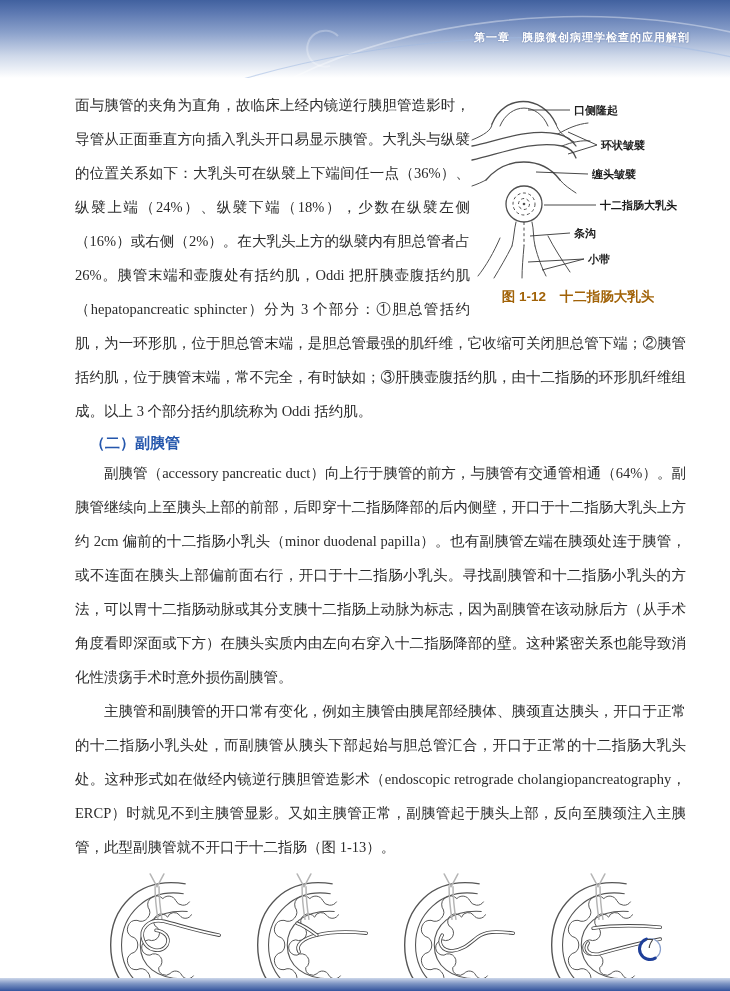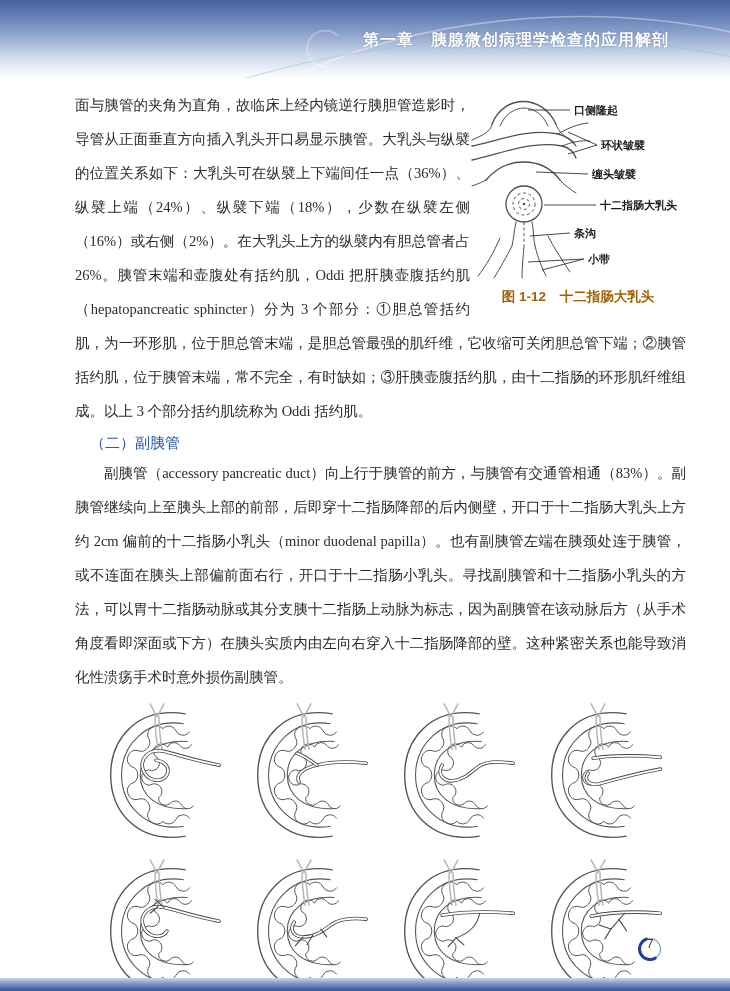--- a/index.html
+++ b/index.html
@@ -9,34 +9,34 @@
     font-family:"Liberation Serif","DejaVu Serif",serif;
     color:#2b2b2b;
   }
   
   .header{
     position:relative; height:78px;
     background:linear-gradient(180deg,#41619f 0%,#5c78b1 16%,#8ba1cb 42%,#cfd9ea 72%,#ffffff 100%);
   }
   .header svg{position:absolute;left:0;top:0;}
   .chapter{
-    position:absolute; right:61px; top:30px;
+    position:absolute; right:40px; top:30px;
     font-family:"Liberation Sans","DejaVu Sans",sans-serif;
-    font-size:16px; font-weight:bold; color:#ffffff; letter-spacing:1px;
+    font-size:11px; font-weight:bold; color:#ffffff; letter-spacing:1px;
     text-shadow:0 0 2px rgba(30,50,110,.45);
   }
   
   .content{ padding:10px 44px 0 75px; }
   p{
     margin:0; font-size:14.5px; line-height:34px; text-align:justify;
   }
   p.indent{ text-indent:2em; }
   h3.subhead{
     margin:3px 0 2px; font-family:"Liberation Sans","DejaVu Sans",sans-serif;
-    font-size:15px; font-weight:normal; color:#2456ac; text-indent:1em; line-height:23px;
+    font-size:15px; font-weight:bold; color:#2456ac; text-indent:1em; line-height:23px;
   }
   
   .fig1{ float:right; width:216px; margin:0 0 8px 12px; }
   .fig1 svg{ display:block; }
   .figcap{
     font-family:"Liberation Sans","DejaVu Sans",sans-serif;
     font-size:13.5px; font-weight:bold; color:#a16207; text-align:center; margin-top:4px;
   }
   .flabel{ font-family:"Liberation Serif","DejaVu Serif",serif; font-size:11px; font-weight:bold; fill:#1c1c1c; }
   .anat{ fill:none; stroke:#4f4f4f; stroke-width:1.3; stroke-linecap:round; }
@@ -128,21 +128,22 @@
         <text class="flabel" x="122" y="90">缠头皱襞</text>
         <text class="flabel" x="130" y="121">十二指肠大乳头</text>
         <text class="flabel" x="104" y="149">条沟</text>
         <text class="flabel" x="118" y="175">小带</text>
       </svg>
       <figcaption class="figcap">图 1-12　十二指肠大乳头</figcaption>
     </figure>
 
     <p>面与胰管的夹角为直角，故临床上经内镜逆行胰胆管造影时，导管从正面垂直方向插入乳头开口易显示胰管。大乳头与纵襞的位置关系如下：大乳头可在纵襞上下端间任一点（36%）、纵襞上端（24%）、纵襞下端（18%），少数在纵襞左侧（16%）或右侧（2%）。在大乳头上方的纵襞内有胆总管者占 26%。胰管末端和壶腹处有括约肌，Oddi 把肝胰壶腹括约肌（hepatopancreatic sphincter）分为 3 个部分：①胆总管括约肌，为一环形肌，位于胆总管末端，是胆总管最强的肌纤维，它收缩可关闭胆总管下端；②胰管括约肌，位于胰管末端，常不完全，有时缺如；③肝胰壶腹括约肌，由十二指肠的环形肌纤维组成。以上 3 个部分括约肌统称为 Oddi 括约肌。</p>
     <h3 class="subhead">（二）副胰管</h3>
-    <p class="indent">副胰管（accessory pancreatic duct）向上行于胰管的前方，与胰管有交通管相通（83%）。副胰管继续向上至胰头上部的前部，后即穿十二指肠降部的后内侧壁，开口于十二指肠大乳头上方约 2cm 偏前的十二指肠小乳头（minor duodenal papilla）。也有副胰管左端在胰颈处连于胰管，或不连面在胰头上部偏前面右行，开口于十二指肠小乳头。寻找副胰管和十二指肠小乳头的方法，可以胃十二指肠动脉或其分支胰十二指肠上动脉为标志，因为副胰管在该动脉后方（从手术角度看即深面或下方）在胰头实质内由左向右穿入十二指肠降部的壁。这种紧密关系也能导致消化性溃疡手术时意外损伤副胰管。</p>
+    <p class="indent">副胰管（accessory pancreatic duct）向上行于胰管的前方，与胰管有交通管相通（64%）。副胰管继续向上至胰头上部的前部，后即穿十二指肠降部的后内侧壁，开口于十二指肠大乳头上方约 2cm 偏前的十二指肠小乳头（minor duodenal papilla）。也有副胰管左端在胰颈处连于胰管，或不连面在胰头上部偏前面右行，开口于十二指肠小乳头。寻找副胰管和十二指肠小乳头的方法，可以胃十二指肠动脉或其分支胰十二指肠上动脉为标志，因为副胰管在该动脉后方（从手术角度看即深面或下方）在胰头实质内由左向右穿入十二指肠降部的壁。这种紧密关系也能导致消化性溃疡手术时意外损伤副胰管。</p>
+    <p class="indent">主胰管和副胰管的开口常有变化，例如主胰管由胰尾部经胰体、胰颈直达胰头，开口于正常的十二指肠小乳头处，而副胰管从胰头下部起始与胆总管汇合，开口于正常的十二指肠大乳头处。这种形式如在做经内镜逆行胰胆管造影术（endoscopic retrograde cholangiopancreatography，ERCP）时就见不到主胰管显影。又如主胰管正常，副胰管起于胰头上部，反向至胰颈注入主胰管，此型副胰管就不开口于十二指肠（图 1-13）。</p>
 
     <figure class="fig2" style="margin-inline:0;">
       <div class="panels" id="panels">
           <svg width="126" height="146" viewBox="0 0 124 148">
             <use href="#duo"></use>
             <path class="tube-o" d="M 122,64 C 100,60 82,54 66,50 C 50,47 41,58 45,69 C 49,80 63,83 69,74 C 73,66 66,60 58,59"></path>
             <path class="tube-i" d="M 122,64 C 100,60 82,54 66,50 C 50,47 41,58 45,69 C 49,80 63,83 69,74 C 73,66 66,60 58,59"></path>
           </svg>
           <svg width="126" height="146" viewBox="0 0 124 148">
             <use href="#duo"></use>

